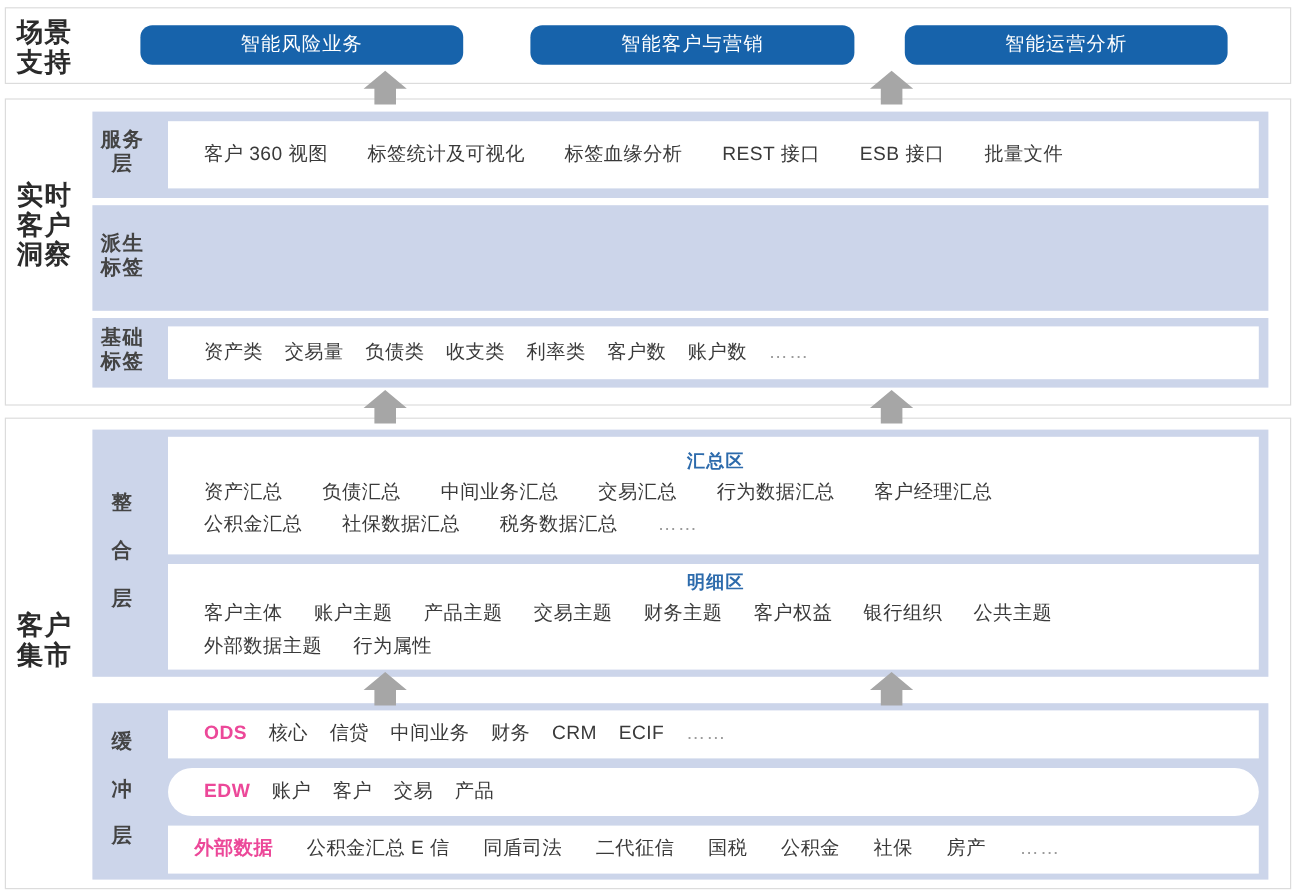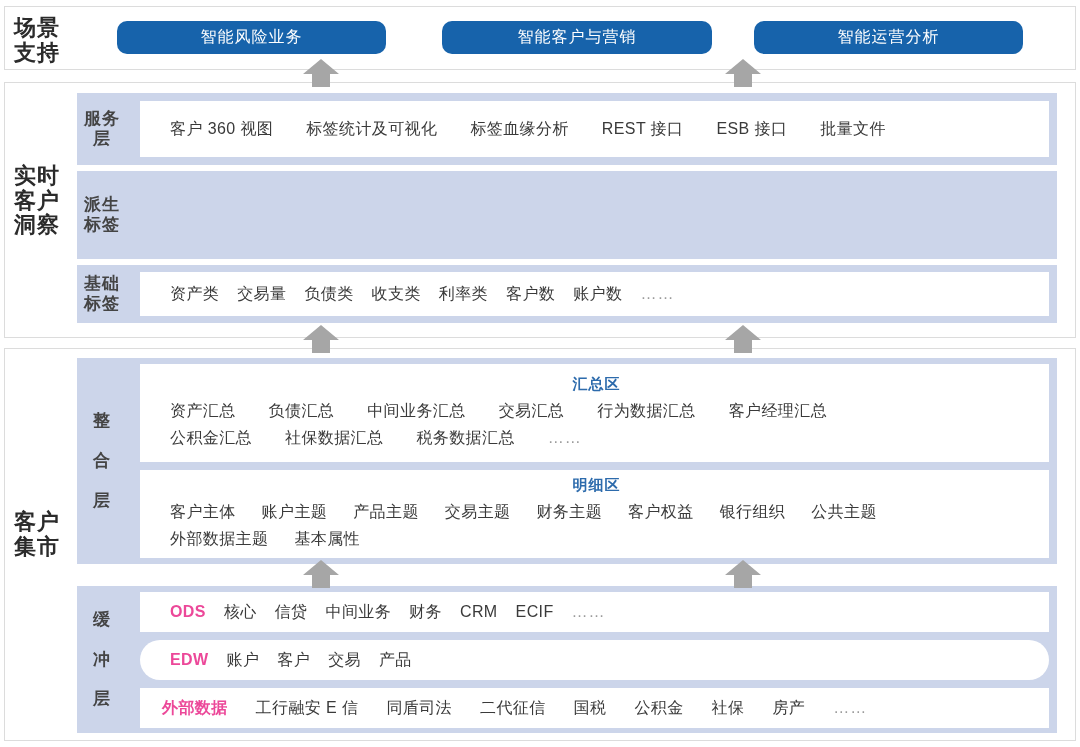--- a/index.html
+++ b/index.html
@@ -32,21 +32,21 @@
     font-size:22px;
     font-weight:bold;
     color:#2b2b2b;
     letter-spacing:1px;
     line-height:1.12;
     text-align:left;
     white-space:pre-line;
     font-family:"DejaVu Sans","Liberation Sans",sans-serif;
   }
   #title-scene{top:16px;}
-  #title-insight{top:164px;}
+  #title-insight{top:152px;}
   #title-mart{top:510px;}
 
   
   .scene-btn{
     position:absolute;
     top:21px;
     height:33px;
     background:#1763ab;
     color:#ffffff;
     font-size:16px;
@@ -75,21 +75,21 @@
     height:100%;
     display:flex;
     flex-direction:column;
     align-items:center;
     justify-content:center;
     font-size:17px;
     font-weight:bold;
     color:#444;
     line-height:1.18;
     letter-spacing:1px;
-    font-family:Liberation Serif, serif;
+    font-family:Liberation Mono, monospace;
     white-space:pre-line;
     text-align:center;
   }
   .band-label.spaced{line-height:2.35;}
 
   
   .box{
     position:absolute;
     background:#ffffff;
     box-sizing:border-box;
@@ -222,21 +222,21 @@
       <span class="item">账户主题</span>
       <span class="item">产品主题</span>
       <span class="item">交易主题</span>
       <span class="item">财务主题</span>
       <span class="item">客户权益</span>
       <span class="item">银行组织</span>
       <span class="item">公共主题</span>
     </div>
     <div class="row gap-md">
       <span class="item">外部数据主题</span>
-      <span class="item">基本属性</span>
+      <span class="item">行为属性</span>
     </div>
   </div>
 
   <div class="band" style="left:77px;top:586px;width:980px;height:147px;">
     <div class="band-label spaced">缓
 冲
 层</div>
   </div>
 
   <div class="box" style="left:140px;top:592px;width:909px;height:40px;padding-top:0;padding-bottom:0;">
@@ -258,21 +258,21 @@
       <span class="item">账户</span>
       <span class="item">客户</span>
       <span class="item">交易</span>
       <span class="item">产品</span>
     </div>
   </div>
 
   <div class="box" style="left:140px;top:688px;width:909px;height:40px;padding-top:0;padding-bottom:0;padding-left:22px;">
     <div class="row gap-xs">
       <span class="item accent">外部数据</span>
-      <span class="item">工行融安 E 信</span>
+      <span class="item">公积金汇总 E 信</span>
       <span class="item">同盾司法</span>
       <span class="item">二代征信</span>
       <span class="item">国税</span>
       <span class="item">公积金</span>
       <span class="item">社保</span>
       <span class="item">房产</span>
       <span class="item ellip">……</span>
     </div>
   </div>
 

